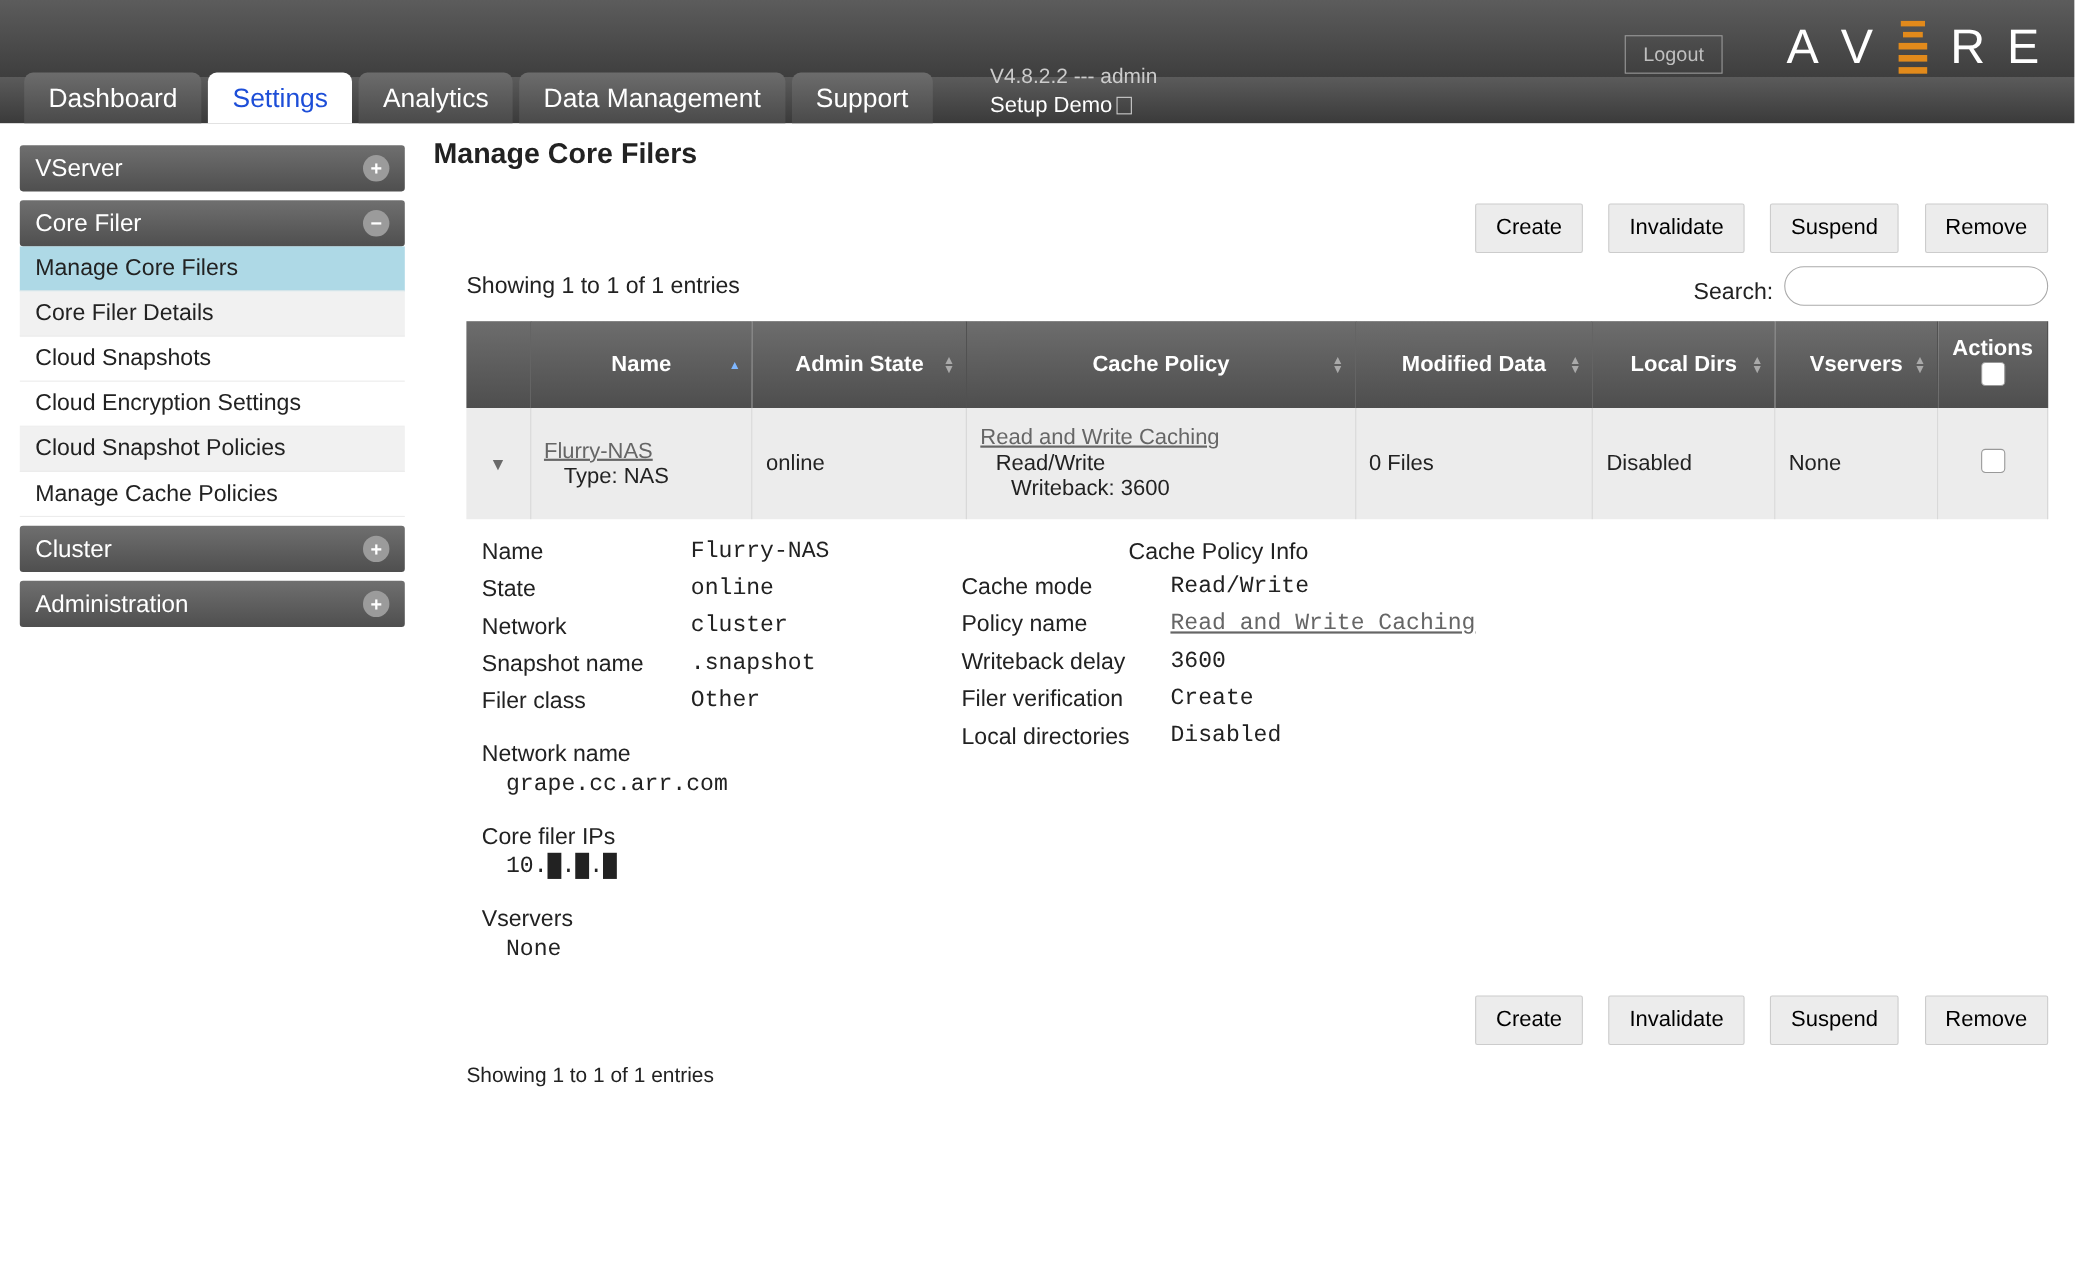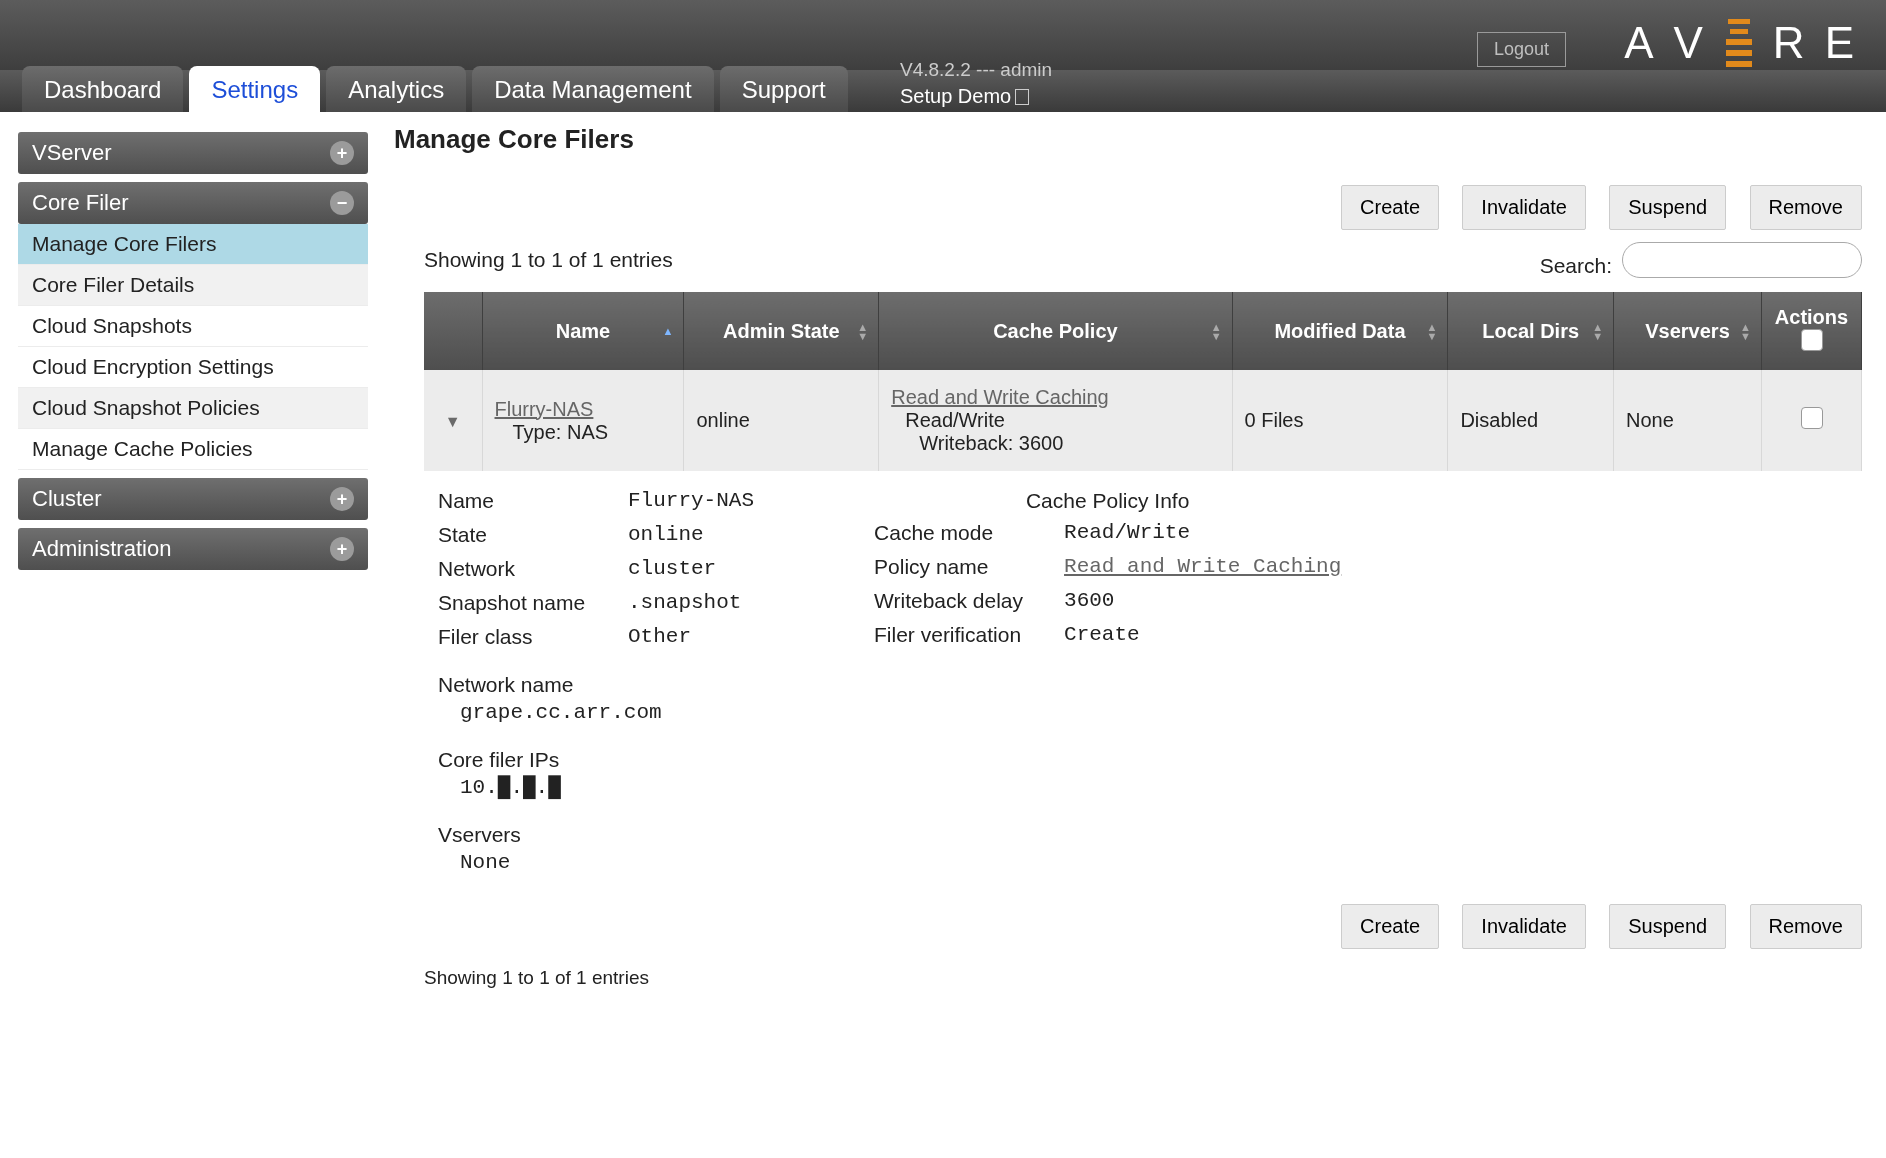--- a/index.html
+++ b/index.html
@@ -236,20 +236,24 @@
             <span class="detail-link">Read and Write Caching</span>
           </div>
         <div class="detail-row">
             <span class="lbl">Writeback delay</span>
             <span class="val">3600</span>
           </div>
         <div class="detail-row">
             <span class="lbl">Filer verification</span>
             <span class="val">Create</span>
           </div>
+        <div class="detail-row">
+            <span class="lbl">Local directories</span>
+            <span class="val">Disabled</span>
+          </div>
       </div>
     </div>
 
     <div class="actions-row">
       <button class="btn">Create</button>
       <button class="btn">Invalidate</button>
       <button class="btn">Suspend</button>
       <button class="btn">Remove</button>
     </div>
 

